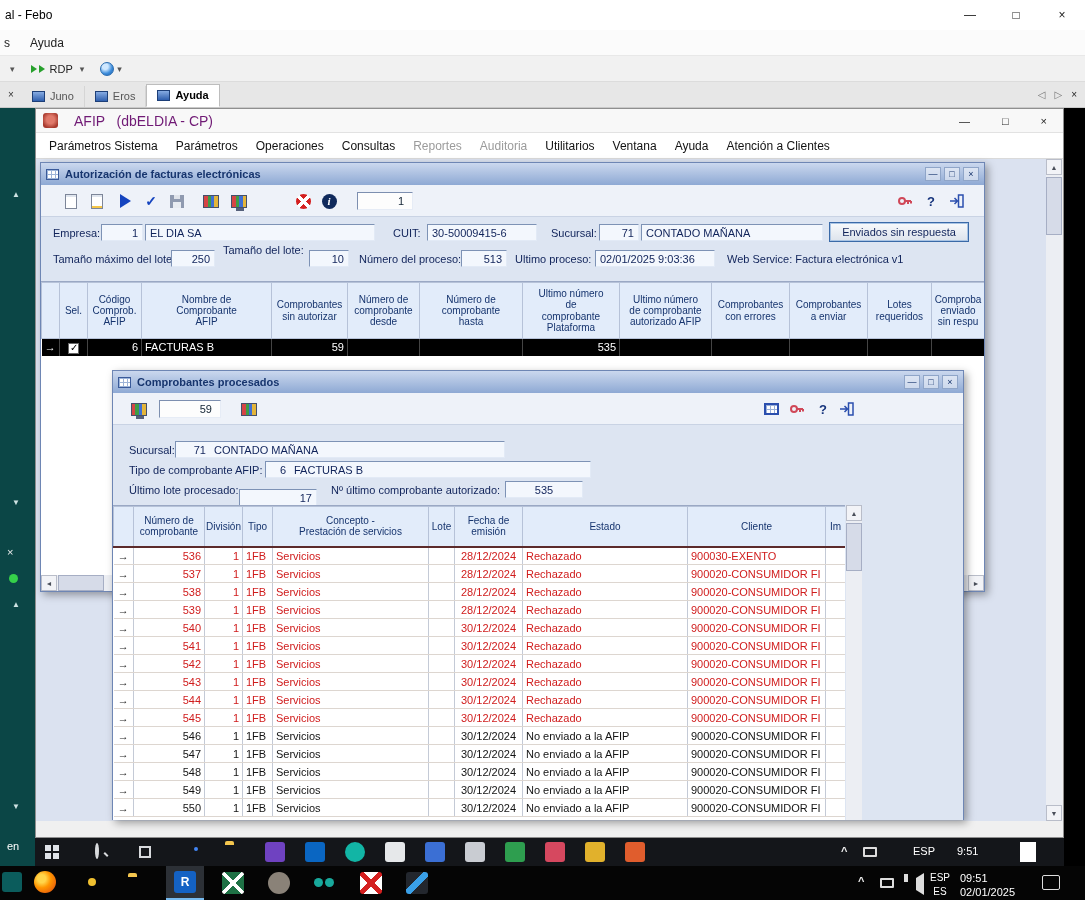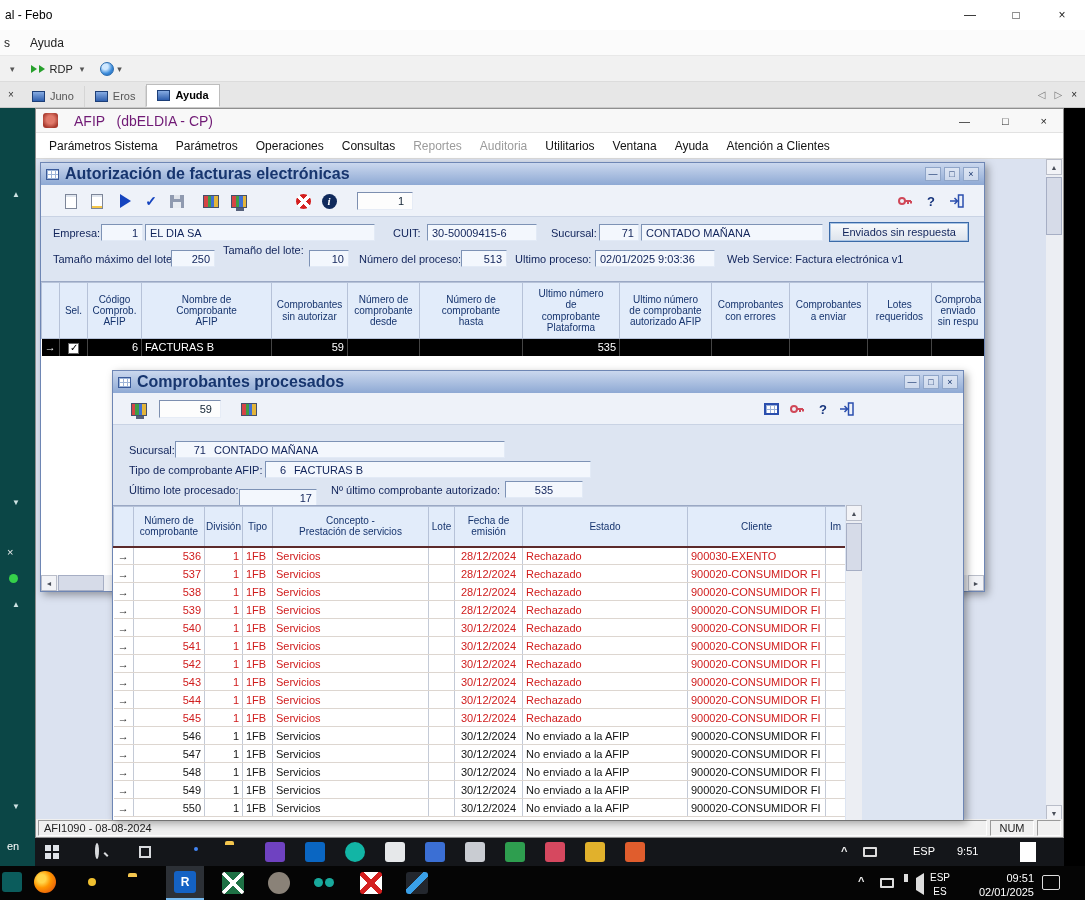--- a/index.html
+++ b/index.html
@@ -59,21 +59,21 @@
 .sb-trackv{flex:1;background:#eceef3;position:relative;width:16px}
 .sb-thumbv{position:absolute;left:0;width:16px;background:#d6dbe8;border:1px solid #a6aec4}
 .hscroll{position:absolute;display:flex}
 .sb-trackh{flex:1;background:#eceef3;position:relative;height:16px}
 .sb-thumbh{position:absolute;top:0;height:16px;background:#d6dbe8;border:1px solid #a6aec4}
 
 
 .win{position:absolute;background:#dde5f2;border:1px solid #6e86b4;box-shadow:3px 3px 8px rgba(0,0,0,.35)}
 .wtitle{height:22px;background:linear-gradient(180deg,#cbd8ee,#8ea9d4);display:flex;align-items:center;padding:0 5px}
 .t-ico{width:13px;height:11px;background:#fff;border:1px solid #3a5a9a;background-image:linear-gradient(#9db4d8 1px,transparent 1px),linear-gradient(90deg,#9db4d8 1px,transparent 1px);background-size:4px 4px;flex:none}
-.wt{flex:1;margin-left:6px;font-size:16px;font-weight:bold;color:#17356e;white-space:nowrap}
+.wt{flex:1;margin-left:6px;font-size:11px;font-weight:bold;color:#17356e;white-space:nowrap}
 .wbtn{width:16px;height:14px;margin-left:3px;display:flex;align-items:center;justify-content:center;font-size:9px;color:#17356e;background:rgba(245,248,252,.55);border:1px solid #8fa5c8;flex:none}
 .wtool{position:absolute;left:0;top:22px;width:100%;height:32px;background:#eef2f9;border-bottom:1px solid #c9d3e4}
 .tico{position:absolute;top:4px;width:24px;height:24px;display:flex;align-items:center;justify-content:center}
 .tfield{position:absolute;top:7px;height:18px;background:#fdfdfd;border:1px solid;border-color:#7d8fb0 #e6ecf6 #e6ecf6 #7d8fb0;font-size:11px;color:#123;display:flex;align-items:center;justify-content:flex-end;padding:0 8px}
 
 
 .i-doc{width:12px;height:15px;background:#fff;border:1px solid #7d8699;box-shadow:inset 0 2px 0 #dfe5ee}
 .i-doc2{box-shadow:inset 0 2px 0 #dfe5ee,inset 0 -2px 0 #f5c648}
 .i-play{width:0;height:0;border-left:11px solid #1544bf;border-top:7px solid transparent;border-bottom:7px solid transparent}
 .i-check{font-size:14px;font-weight:bold;color:#1544bf;line-height:1}
@@ -141,21 +141,21 @@
 .r-ico{width:22px;height:22px;background:#1462c4;border-radius:3px;color:#fff;font-weight:bold;font-size:12px;display:flex;align-items:center;justify-content:center}
 .excel{background:linear-gradient(45deg,transparent 44%,#fff 44% 56%,transparent 56%),linear-gradient(-45deg,transparent 44%,#fff 44% 56%,transparent 56%),#1e7145}
 .gimp{border-radius:50%;background:#8a8278}
 .glasses{display:flex;gap:2px}
 .glasses i{width:9px;height:9px;border-radius:50%;background:#18a99c}
 .redx{background:linear-gradient(45deg,transparent 42%,#d42020 42% 58%,transparent 58%),linear-gradient(-45deg,transparent 42%,#d42020 42% 58%,transparent 58%),#fff}
 .pen{background:linear-gradient(135deg,transparent 40%,#3aa0e8 40% 60%,transparent 60%),#23272e}
 .spk{width:0;height:0;border-top:5px solid transparent;border-bottom:5px solid transparent;border-right:8px solid #ddd;position:relative}
 .spk::before{content:"";position:absolute;left:-12px;top:-4px;width:4px;height:8px;background:#ddd}
 .otb-lang{color:#fff;font-size:10px;line-height:1.35;text-align:center}
-.otb-time{color:#fff;font-size:11px;line-height:1.3;text-align:right}
+.otb-time{color:#fff;font-size:11px;line-height:1.3;text-align:left}
 .chat{width:18px;height:15px;border:1px solid #ddd;border-radius:2px}
 </style>
 </head>
 <body>
 
 <div class="screen">
 
   <div class="titlebar">
     <span class="rt-title">al - Febo</span>
     <span class="cap">—</span>
@@ -234,25 +234,20 @@
       <span class="mitem">Ayuda</span>
       <span class="mitem">Atención a Clientes</span>
     </div>
     <div class="mdi"></div>
     <div class="vscroll" style="left:1010px;top:50px;width:17px;height:662px">
       <span class="sb-btn">▲</span>
       <span class="sb-trackv">
         <span class="sb-thumbv" style="top:2px;height:58px"></span>
       </span>
       <span class="sb-btn">▼</span>
-    </div>
-    <div class="afip-status">
-      <span class="spanel sp1">AFI1090 - 08-08-2024</span>
-      <span class="spanel sp-num">NUM</span>
-      <span class="spanel sp3"></span>
     </div>
   </div>
 
   <div class="win" style="left:40px;top:162px;width:945px;height:430px;z-index:20">
     <div class="wtitle">
       <span class="t-ico"></span>
       <span class="wt">Autorización de facturas electrónicas</span>
       <span class="wbtn">—</span>
       <span class="wbtn">□</span>
       <span class="wbtn">×</span>

